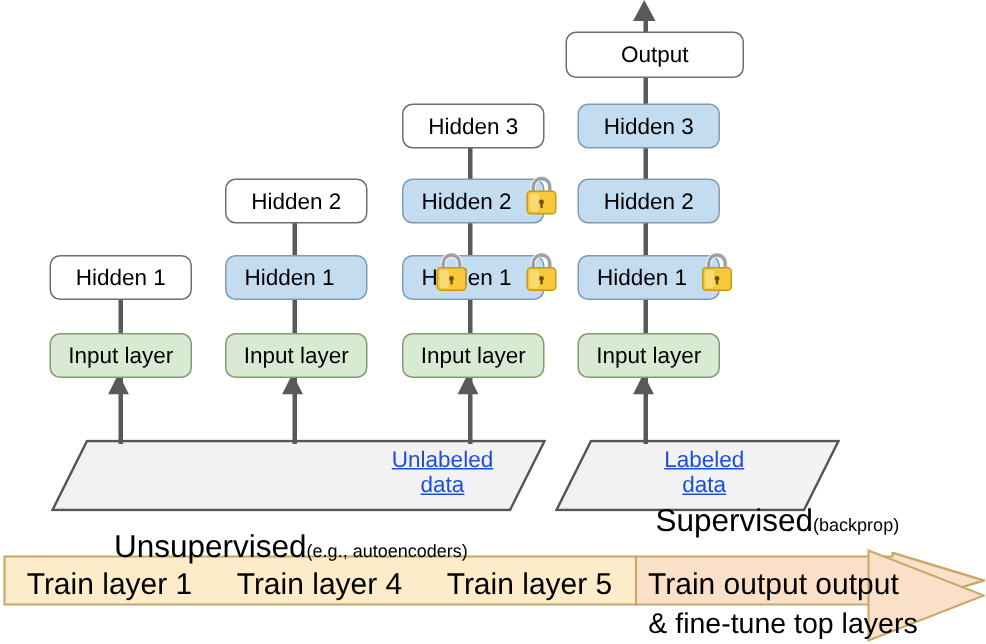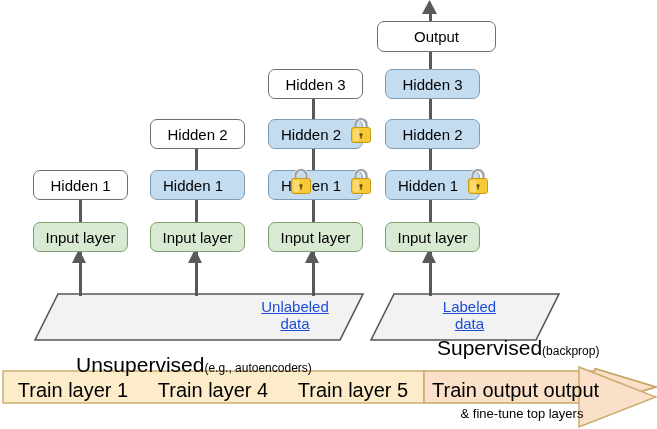--- a/index.html
+++ b/index.html
@@ -101,21 +101,21 @@
     position: absolute;
     z-index: 6;
     font-size: 20px;
     color: #000000;
     white-space: nowrap;
     text-align: center;
   }
   .bar-sub {
     position: absolute;
     z-index: 6;
-    font-size: 13px;
+    font-size: 19px;
     color: #000000;
     white-space: nowrap;
     text-align: center;
   }
 </style>
 </head>
 <body>
 
 <div id="canvas">
 

